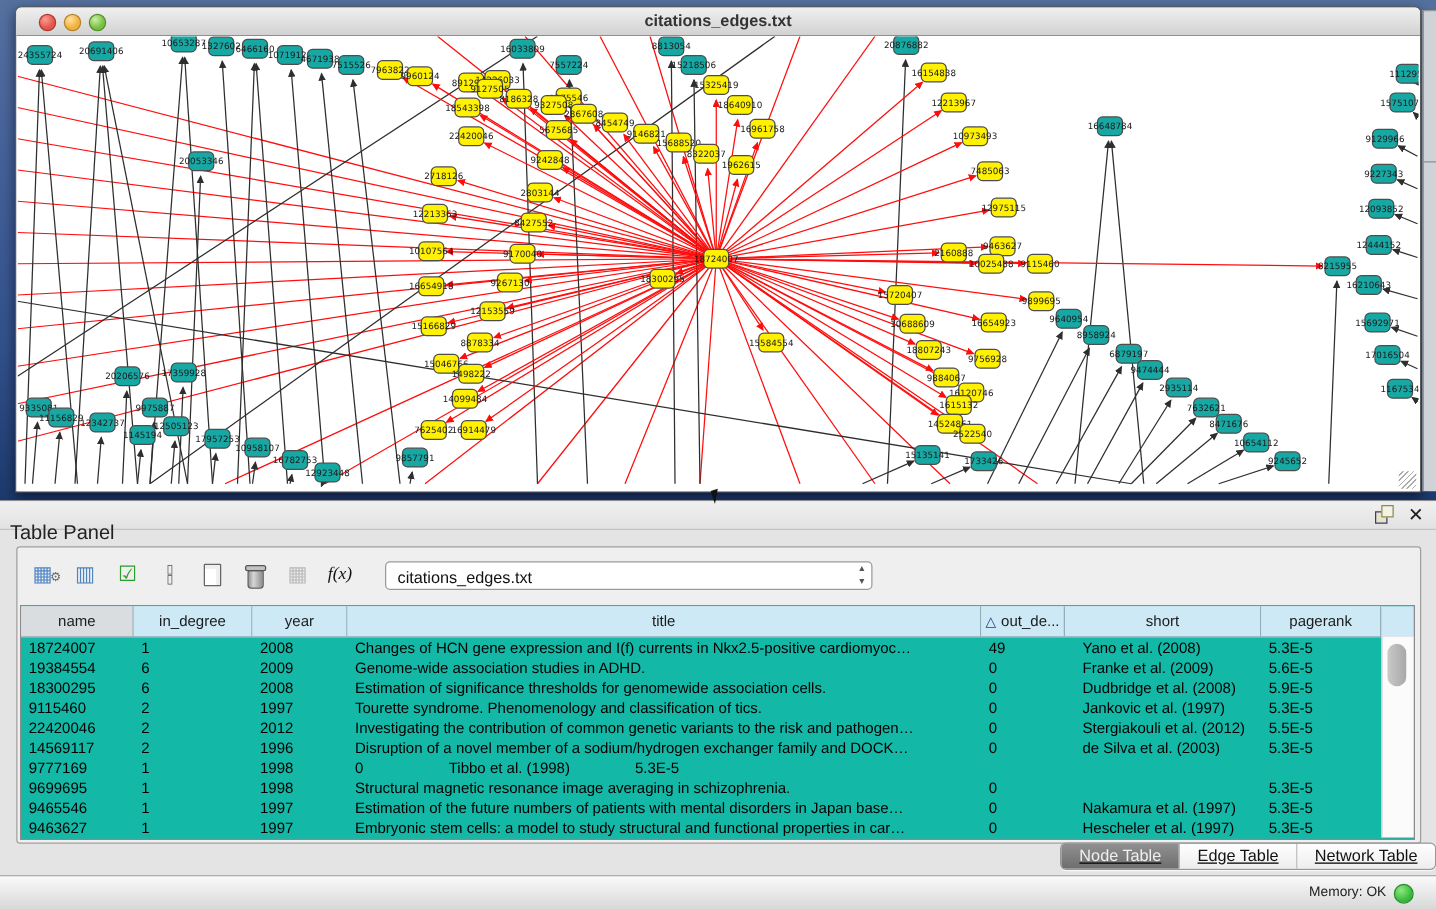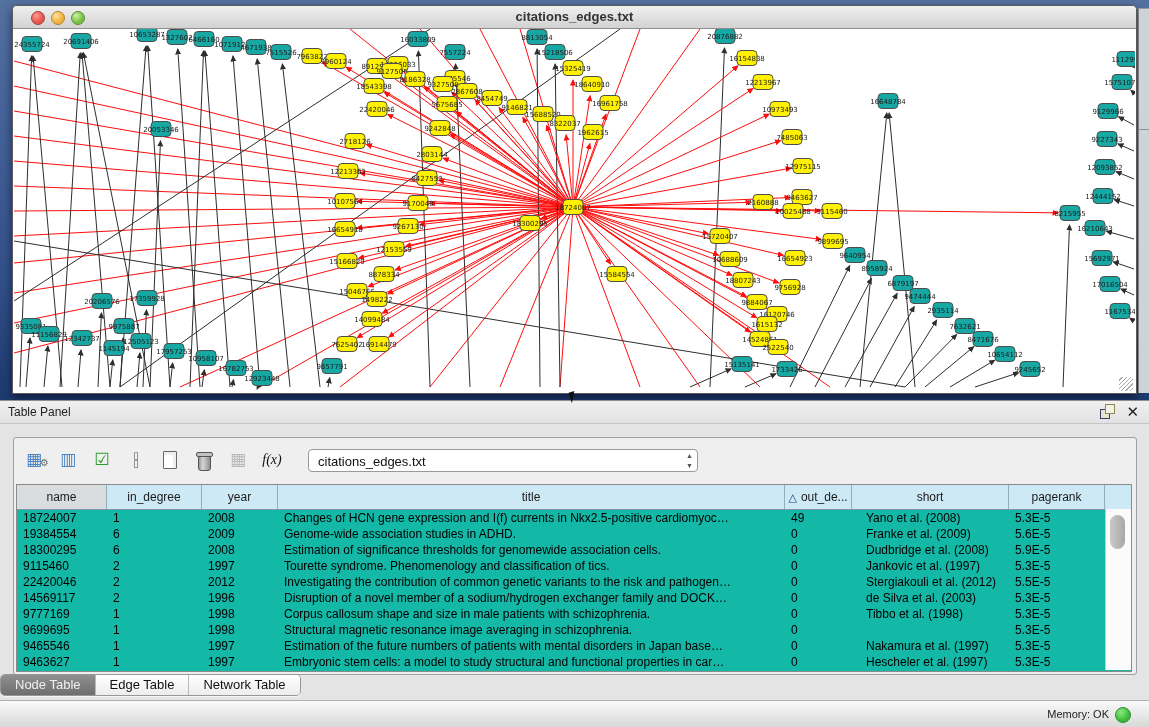--- a/index.html
+++ b/index.html
@@ -26,21 +26,21 @@
   #grip{position:absolute;right:2px;bottom:2px;width:14px;height:14px;
     background:repeating-linear-gradient(135deg,transparent,transparent 2px,#aaa 2px,#aaa 3px);}
   #cursor{position:absolute;left:570px;top:391px;width:0;height:0;z-index:50;
     border-left:6px solid #111;border-right:4px solid transparent;
     border-bottom:11px solid transparent;transform:rotate(-18deg);}
   
   #table-panel{position:absolute;left:0;top:400px;width:1149px;height:300px;
     background:#e4e4e4;border-top:1px solid #8e8e8e;}
   #panel-titlebar{height:22px;background:linear-gradient(180deg,#f0f0f0,#e2e2e2);
     border-bottom:1px solid #c4c4c4;position:relative;}
-  #panel-title{position:absolute;left:8px;top:4px;font-size:12px;color:#222;}
+  #panel-title{position:absolute;left:8px;top:17px;font-size:16px;color:#222;}
   #float-icon{position:absolute;right:34px;top:3px;width:15px;height:15px;cursor:default;}
   #float-icon .sq1{position:absolute;left:0;bottom:0;width:8px;height:8px;border:1px solid #3d3d6b;background:#e8e4c8;}
   #float-icon .sq2{position:absolute;right:0;top:0;width:8px;height:8px;border:1px solid #8a8a52;background:#f4f2e2;}
   #close-icon{position:absolute;right:10px;top:2px;font-size:15px;font-weight:bold;color:#1c1c1c;cursor:default;}
   #browser-box{position:absolute;left:13px;top:36px;width:1122px;height:236px;
     background:#efefef;border:1px solid #a0a0a0;border-radius:3px;}
   #toolbar{position:absolute;left:8px;top:6px;height:32px;display:flex;align-items:center;gap:10px;}
   .icon{position:relative;width:24px;height:24px;display:flex;align-items:center;justify-content:center;
     font-size:17px;line-height:24px;cursor:default;}
   .icon .ov{position:absolute;right:-3px;bottom:-3px;font-size:10px;color:#6e6e6e;}
@@ -65,21 +65,21 @@
   .hcell.gray{background:#d9dde0;}
   .hcell .sort{color:#173b7a;font-size:11px;}
   #gbody{position:relative;}
   .trow{display:flex;height:16px;font-size:12px;color:#000;}
   .tcell{box-sizing:border-box;padding:1px 4px 0 6px;white-space:nowrap;overflow:hidden;text-overflow:ellipsis;}
   .tcell.c5{padding-left:14px;}
   #vscroll{position:absolute;right:0;top:24px;width:25px;height:161px;background:#fbfbfb;border-left:1px solid #c9c9c9;}
   #vthumb{position:absolute;left:4px;top:6px;width:15px;height:34px;background:linear-gradient(90deg,#c9c9c9,#a8a8a8);
     border-radius:8px;}
   
-  #tabbar{position:absolute;left:0;top:273px;width:100%;display:flex;justify-content:flex-start;}
+  #tabbar{position:absolute;left:0;top:273px;width:100%;display:flex;justify-content:flex-end;text-decoration:underline;}
   #seg{display:flex;border:1px solid #979797;border-radius:5px;overflow:hidden;height:20px;
     box-shadow:0 1px 0 rgba(255,255,255,.7);}
   .seg-btn{padding:0 14px;font-size:13px;line-height:20px;background:linear-gradient(180deg,#ffffff,#ededed);
     color:#111;border-right:1px solid #b9b9b9;cursor:default;}
   .seg-btn:last-child{border-right:none;}
   .seg-btn.sel{background:linear-gradient(180deg,#909090,#6e6e6e);color:#f0f0f0;}
   
   #status-bar{position:absolute;left:0;top:700px;width:1149px;height:27px;
     background:linear-gradient(180deg,#fafafa,#d7d7d7);border-top:1px solid #b0b0b0;}
   #memory{position:absolute;right:40px;top:7px;font-size:11px;color:#222;}
@@ -825,21 +825,20 @@
             <div class="tcell c2" data-name="table-cell" style="width: 76px;">1996</div>
             <div class="tcell c3" data-name="table-cell" style="width: 507px;">Disruption of a novel member of a sodium/hydrogen exchanger family and DOCK…</div>
             <div class="tcell c4" data-name="table-cell" style="width: 67px;">0</div>
             <div class="tcell c5" data-name="table-cell" style="width: 157px;">de Silva et al. (2003)</div>
             <div class="tcell c6" data-name="table-cell" style="width: 96px;">5.3E-5</div>
           </div>
           <div class="trow" data-name="table-row">
             <div class="tcell c0" data-name="table-cell" style="width: 90px;">9777169</div>
             <div class="tcell c1" data-name="table-cell" style="width: 95px;">1</div>
             <div class="tcell c2" data-name="table-cell" style="width: 76px;">1998</div>
-            <div class="tcell c3" data-name="table-cell" style="width: 507px;">Corpus callosum shape and size in male patients with schizophrenia.</div>
             <div class="tcell c4" data-name="table-cell" style="width: 67px;">0</div>
             <div class="tcell c5" data-name="table-cell" style="width: 157px;">Tibbo et al. (1998)</div>
             <div class="tcell c6" data-name="table-cell" style="width: 96px;">5.3E-5</div>
           </div>
           <div class="trow" data-name="table-row">
             <div class="tcell c0" data-name="table-cell" style="width: 90px;">9699695</div>
             <div class="tcell c1" data-name="table-cell" style="width: 95px;">1</div>
             <div class="tcell c2" data-name="table-cell" style="width: 76px;">1998</div>
             <div class="tcell c3" data-name="table-cell" style="width: 507px;">Structural magnetic resonance image averaging in schizophrenia.</div>
             <div class="tcell c4" data-name="table-cell" style="width: 67px;">0</div>

